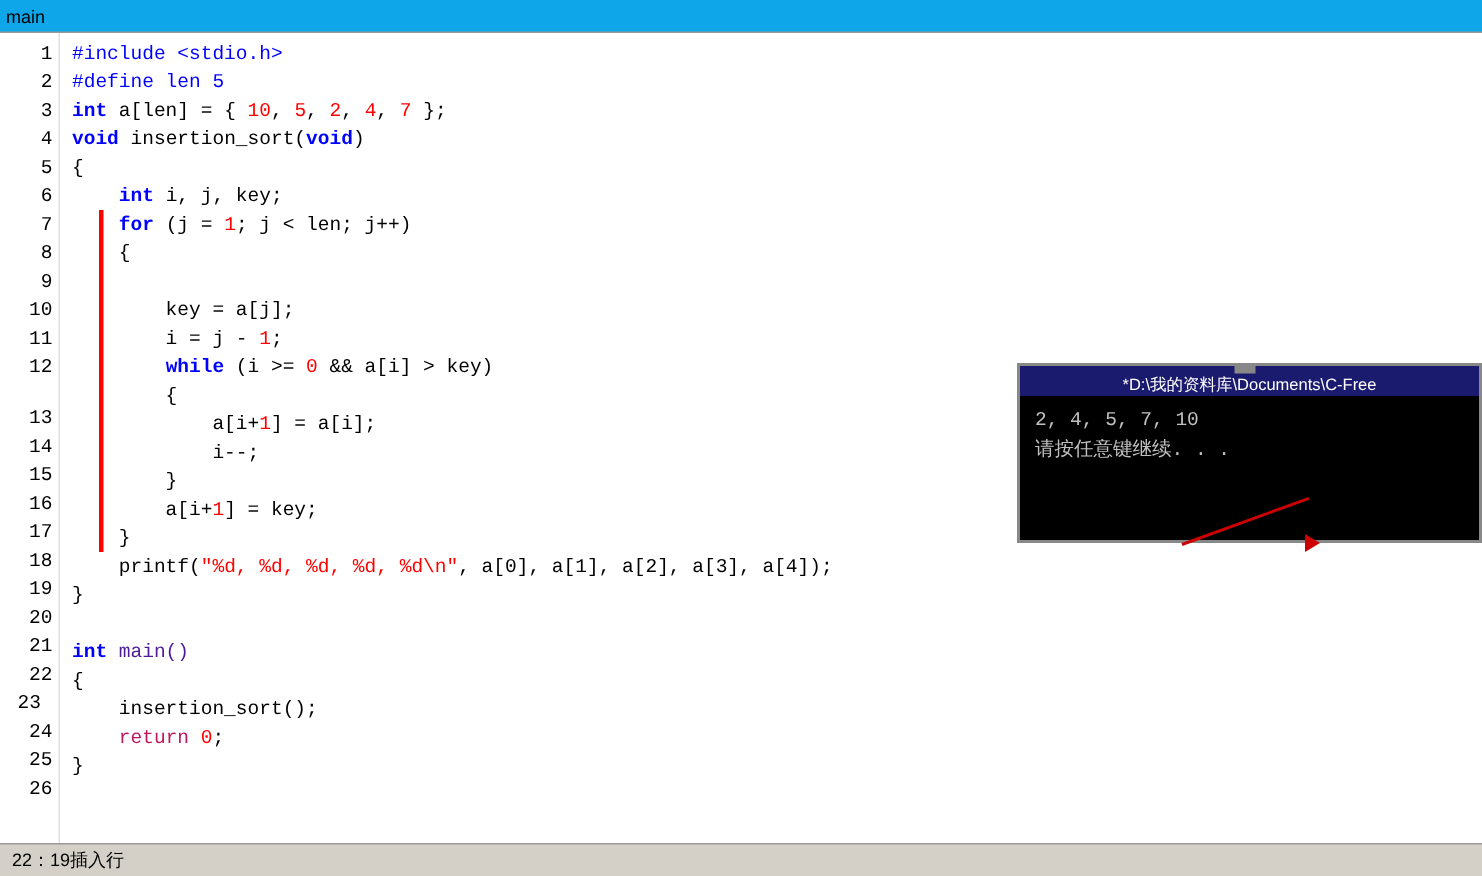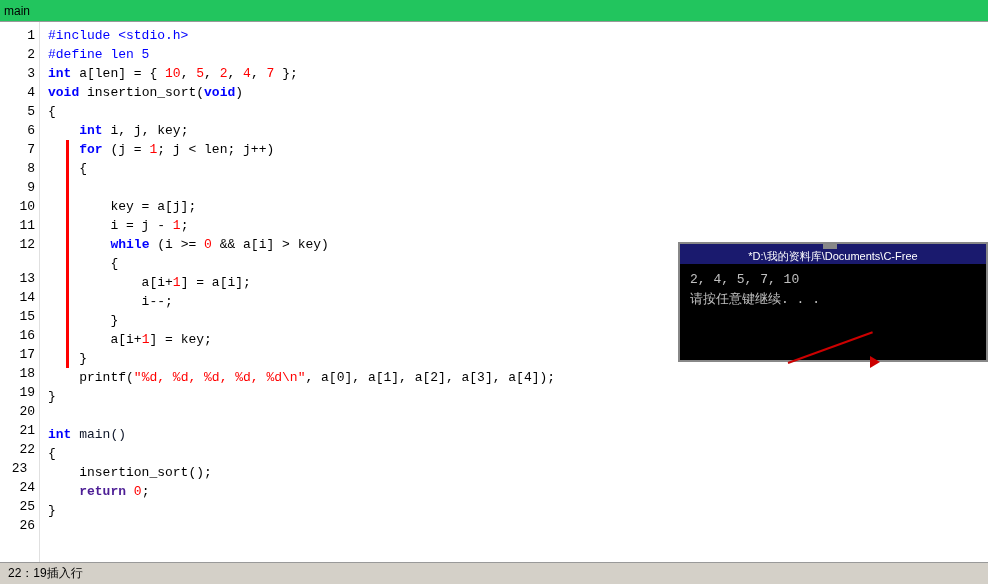--- a/index.html
+++ b/index.html
@@ -9,21 +9,21 @@
       font-size: 14px;
       overflow: hidden;
       width: 988px;
       height: 584px;
       position: relative;
     }
 
     
     .top-bar {
       height: 22px;
-      background: #22c55e;
+      background: #0ea5e9;
       border-bottom: 1px solid #999;
       display: flex;
       align-items: center;
       padding: 0 4px;
     }
     .top-bar-title {
       font-size: 12px;
       font-family: Arial, sans-serif;
       color: #000;
     }
@@ -216,24 +216,24 @@
       <div class="code-line"><span style="color: rgb(0, 0, 0);">        </span><span style="color: rgb(0, 0, 255); font-weight: bold;">while</span><span style="color: rgb(0, 0, 0);"> (i &gt;= </span><span style="color: rgb(255, 0, 0);">0</span><span style="color: rgb(0, 0, 0);"> &amp;&amp; a[i] &gt; key)</span></div>
       <div class="code-line"><span style="color: rgb(0, 0, 0);">        {</span></div>
       <div class="code-line"><span style="color: rgb(0, 0, 0);">            a[i+</span><span style="color: rgb(255, 0, 0);">1</span><span style="color: rgb(0, 0, 0);">] = a[i];</span></div>
       <div class="code-line"><span style="color: rgb(0, 0, 0);">            i--;</span></div>
       <div class="code-line"><span style="color: rgb(0, 0, 0);">        }</span></div>
       <div class="code-line"><span style="color: rgb(0, 0, 0);">        a[i+</span><span style="color: rgb(255, 0, 0);">1</span><span style="color: rgb(0, 0, 0);">] = key;</span></div>
       <div class="code-line"><span style="color: rgb(0, 0, 0);">    }</span></div>
       <div class="code-line"><span style="color: rgb(0, 0, 0);">    printf(</span><span style="color: rgb(255, 0, 0);">"%d, %d, %d, %d, %d\n"</span><span style="color: rgb(0, 0, 0);">, a[0], a[1], a[2], a[3], a[4]);</span></div>
       <div class="code-line"><span style="color: rgb(0, 0, 0);">}</span></div>
       <div class="code-line">&nbsp;</div>
-      <div class="code-line"><span style="color: rgb(0, 0, 255); font-weight: bold;">int</span><span style="color: #0f172a;"> main()</span></div>
+      <div class="code-line"><span style="color: rgb(0, 0, 255); font-weight: bold;">int</span><span style="color: #4c1d95;"> main()</span></div>
       <div class="code-line"><span style="color: rgb(0, 0, 0);">{</span></div>
       <div class="code-line"><span style="color: rgb(0, 0, 0);">    insertion_sort();</span></div>
-      <div class="code-line"><span style="color: rgb(0, 0, 0);">    </span><span style="color: #4c1d95; font-weight: bold;">return</span><span style="color: rgb(0, 0, 0);"> </span><span style="color: rgb(255, 0, 0);">0</span><span style="color: rgb(0, 0, 0);">;</span></div>
+      <div class="code-line"><span style="color: rgb(0, 0, 0);">    </span><span style="color: #be185d; font-weight: normal;">return</span><span style="color: rgb(0, 0, 0);"> </span><span style="color: rgb(255, 0, 0);">0</span><span style="color: rgb(0, 0, 0);">;</span></div>
       <div class="code-line"><span style="color: rgb(0, 0, 0);">}</span></div>
     </div>
 
   <div class="red-line"></div>
 
   <div class="console-popup">
     <div class="console-title-bar">
       <span class="icon"></span>
       <span>*D:\我的资料库\Documents\C-Free</span>
     </div>

